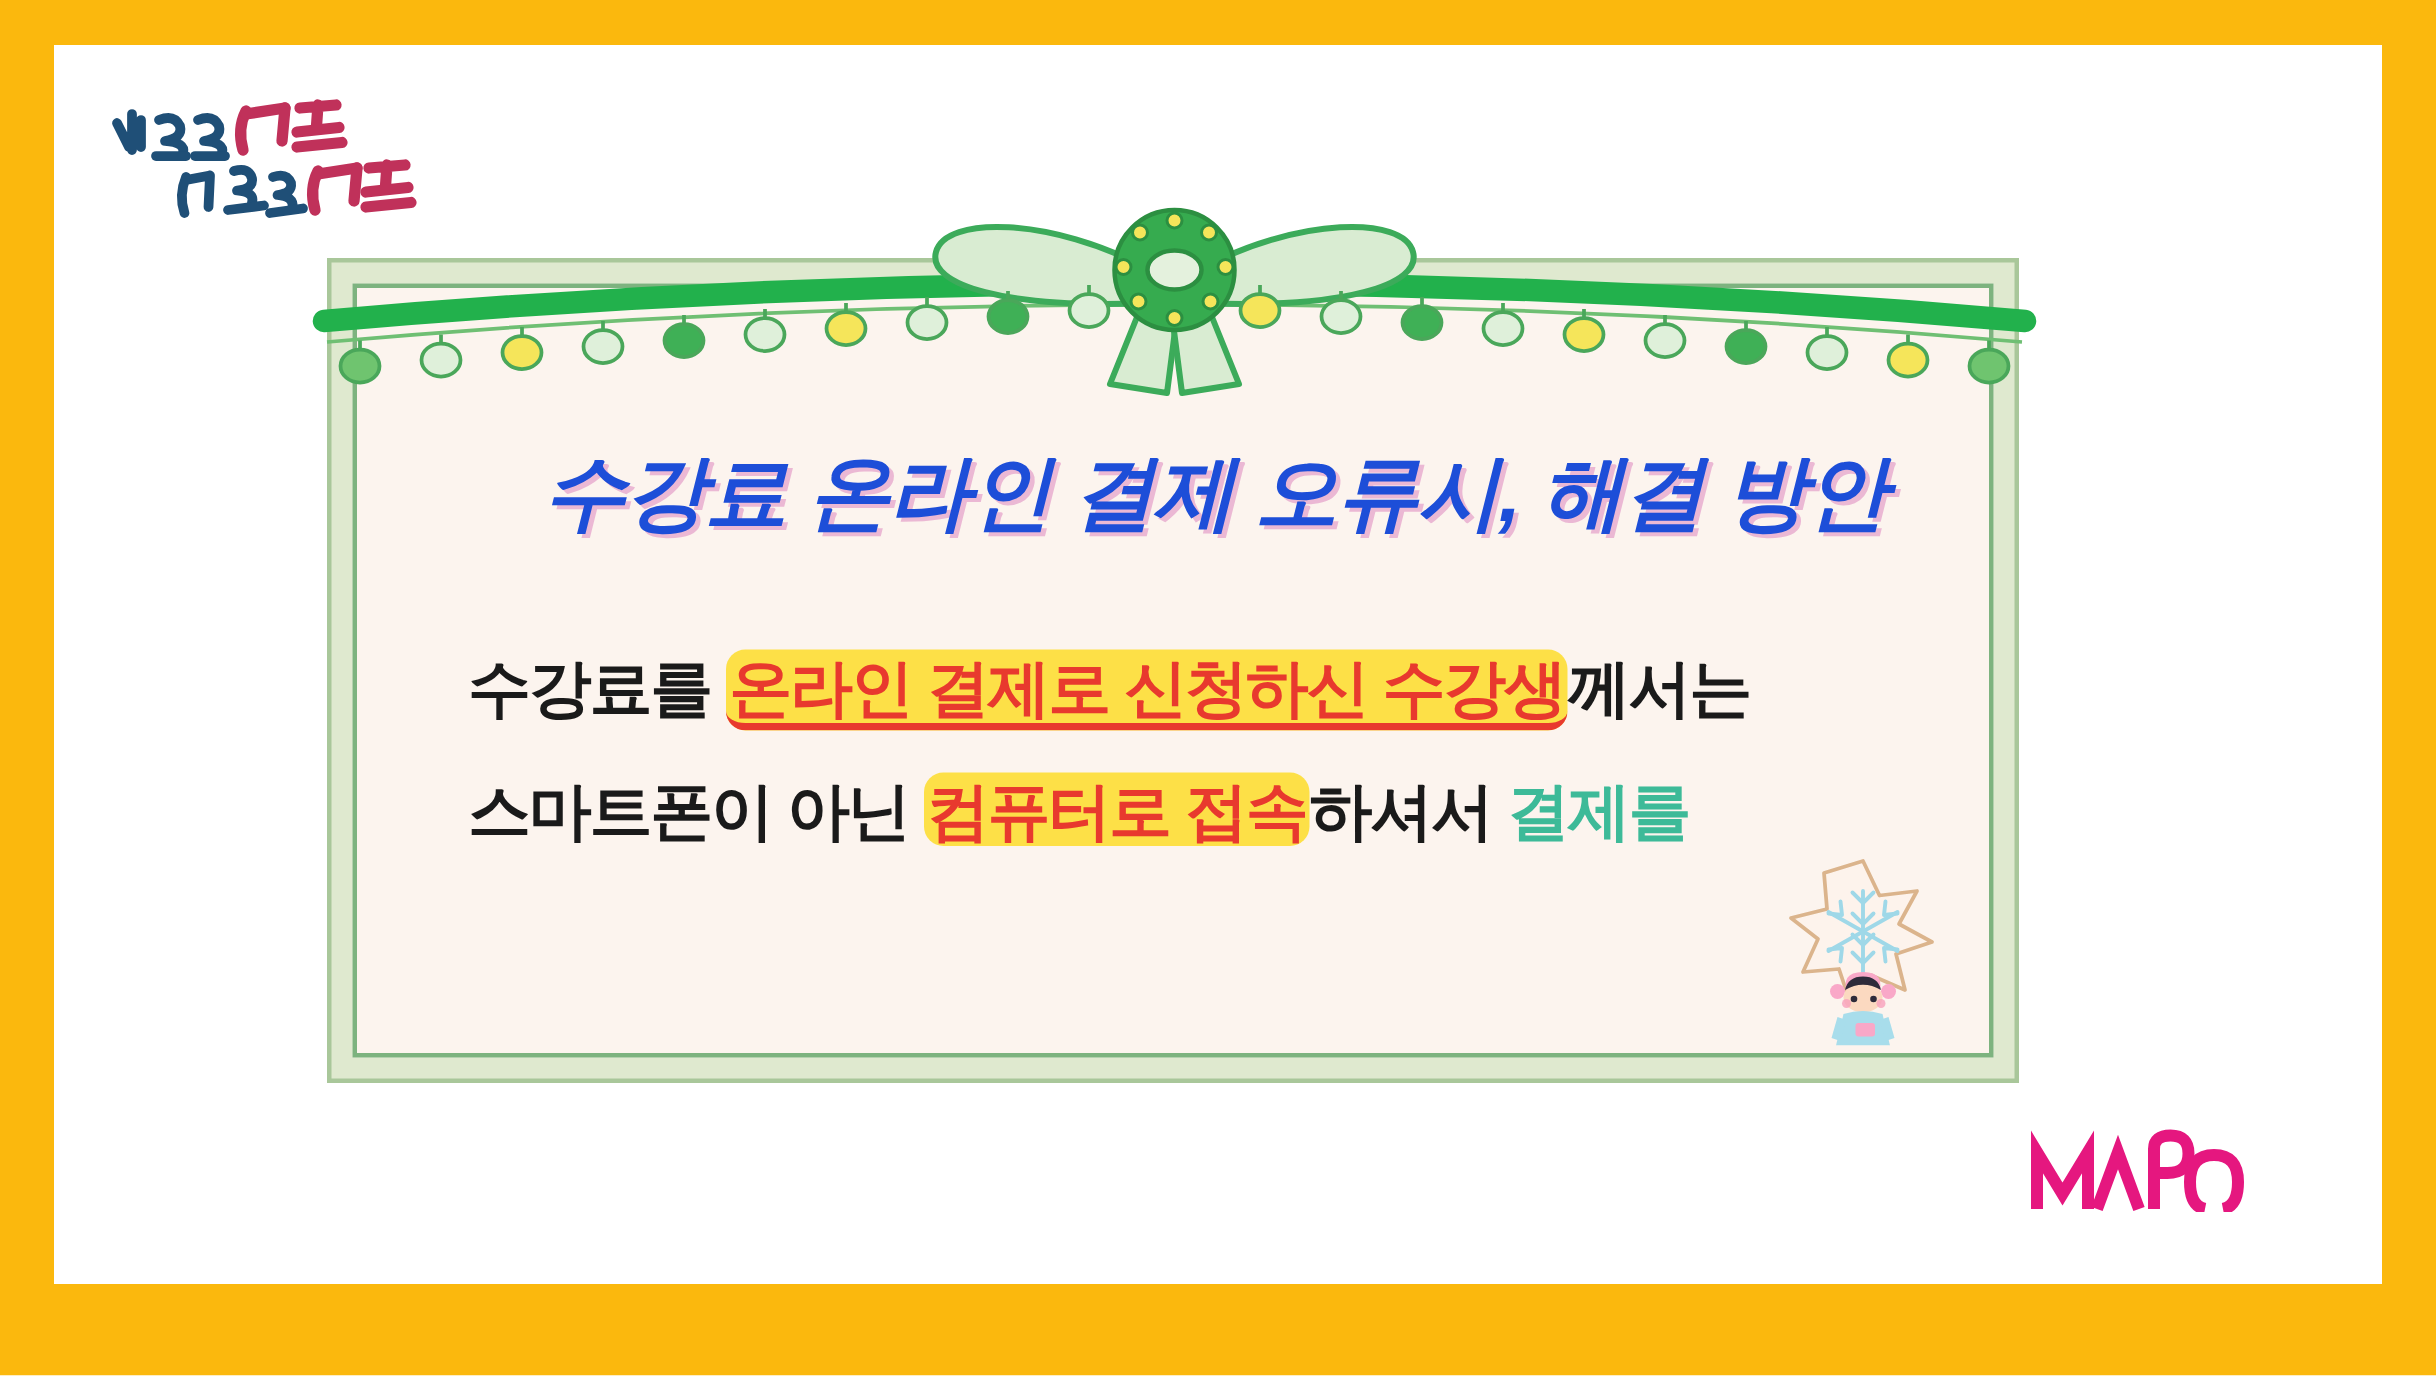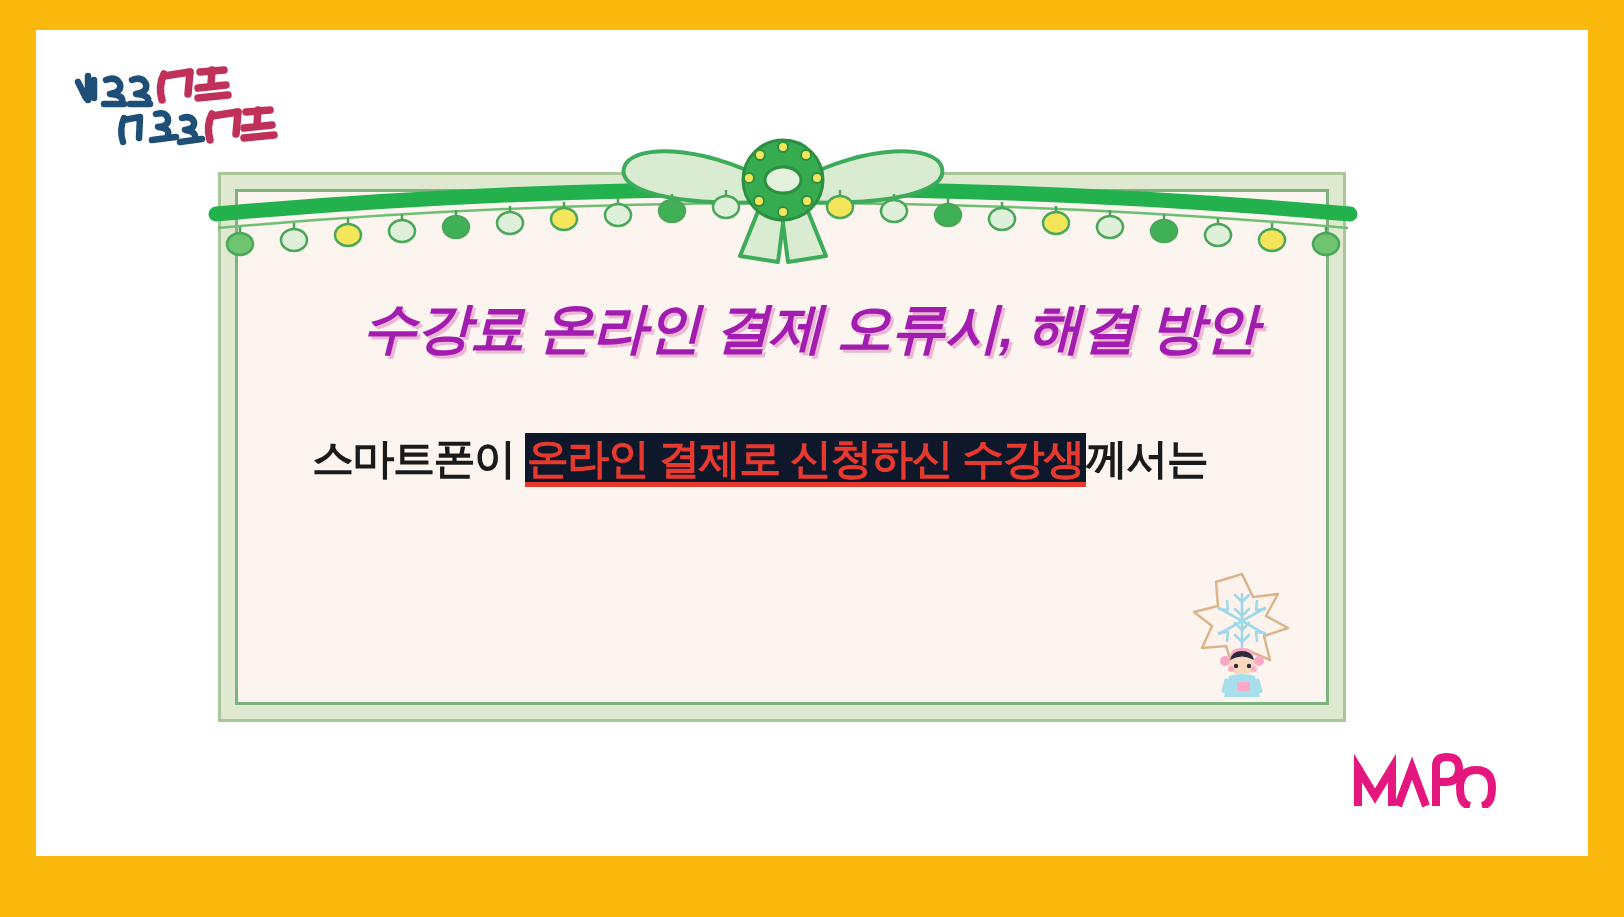--- a/index.html
+++ b/index.html
@@ -74,21 +74,21 @@
   .title {
     position: absolute;
     left: 0;
     right: 4px;
     top: 292px;
     text-align: center;
     font-size: 55px;
     font-weight: 900;
     font-style: italic;
     letter-spacing: -1px;
-    color: #a21caf;
+    color: #1d4ed8;
     text-shadow: 3px 3px 0 rgba(216,110,180,0.45);
     white-space: nowrap;
   }
 
   
   .body-block {
     position: absolute;
     left: 312px;
     top: 418px;
     width: 960px;
@@ -98,23 +98,24 @@
     font-weight: 800;
     letter-spacing: -1.5px;
     line-height: 82px;
     white-space: nowrap;
     color: #1a1a1a;
   }
   .seg-plain   { color: #1a1a1a; }
   .seg-teal    { color: #3DBA98; }
   .seg-hl {
     color: #E8392E;
-    background: #0f172a;
+    background: #fde047;
     padding: 2px 2px 0 2px;
     box-decoration-break: clone;
+    border-radius: 13px;
     -webkit-box-decoration-break: clone;
   }
   .seg-hl.underlined {
     border-bottom: 5px solid #E8392E;
   }
 
   
   .mascot {
     position: absolute;
     left: 1192px;
@@ -289,23 +290,26 @@
           </g>
       </g>
     </svg>
   </div>
 
   <div class="title">수강료 온라인 결제 오류시, 해결 방안</div>
 
   <div class="body-block">
 
     <div class="body-line">
-      <span class="seg-plain">스마트폰이 </span><span class="seg-hl underlined">온라인 결제로 신청하신 수강생</span><span class="seg-plain">께서는</span>
+      <span class="seg-plain">수강료를 </span><span class="seg-hl underlined">온라인 결제로 신청하신 수강생</span><span class="seg-plain">께서는</span>
     </div>
 
+    <div class="body-line">
+      <span class="seg-plain">스마트폰이 아닌 </span><span class="seg-hl">컴퓨터로 접속</span><span class="seg-plain">하셔서 </span><span class="seg-teal">결제를</span>
+    </div>
 
 
   </div>
 
   <div class="mascot">
     <svg viewBox="0 0 100 125" width="100" height="125" aria-hidden="true">
 
       <g>
         <path d="M50 2 L61 25 L86 22 L74 44 L96 56 L72 64 L78 88 L55 78 L42 98 L34 74 L10 76 L20 54 L2 40 L26 34 L24 10 Z" fill="#fdf3ec" stroke="#dbb48c" stroke-width="2.5" stroke-linejoin="round"></path>
         <g stroke="#9fd8e8" stroke-width="2.6" stroke-linecap="round" fill="none">

